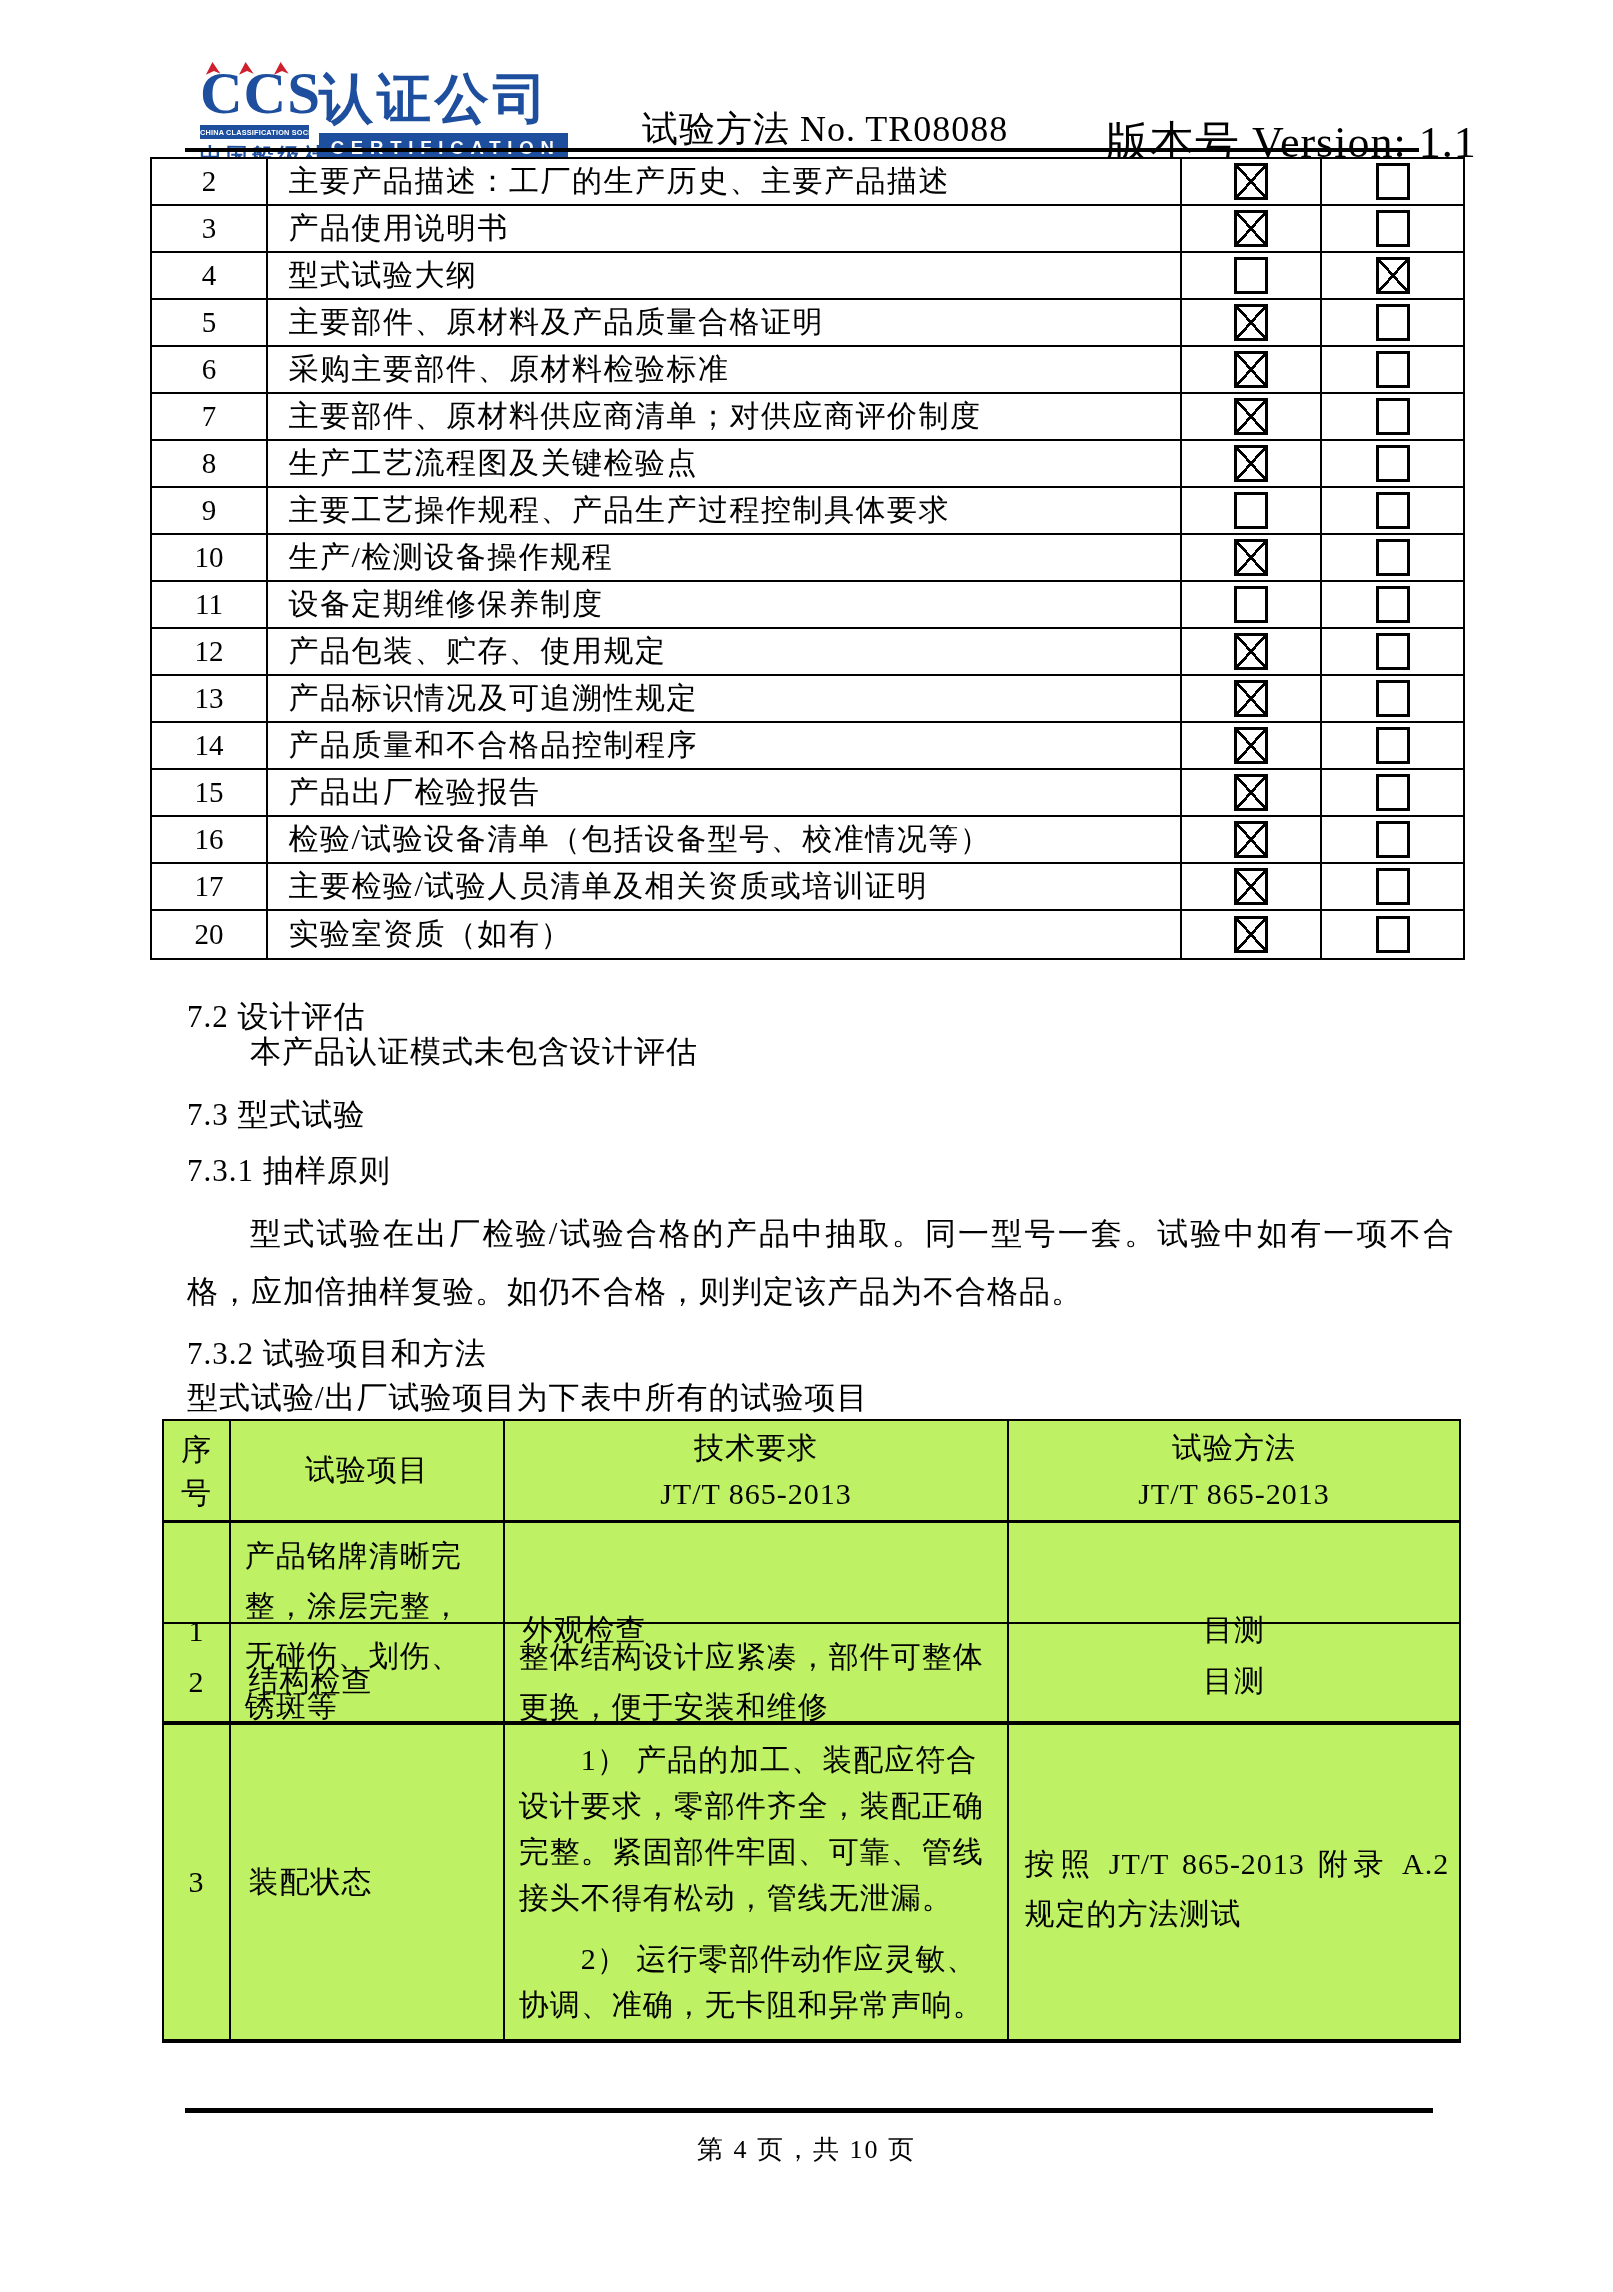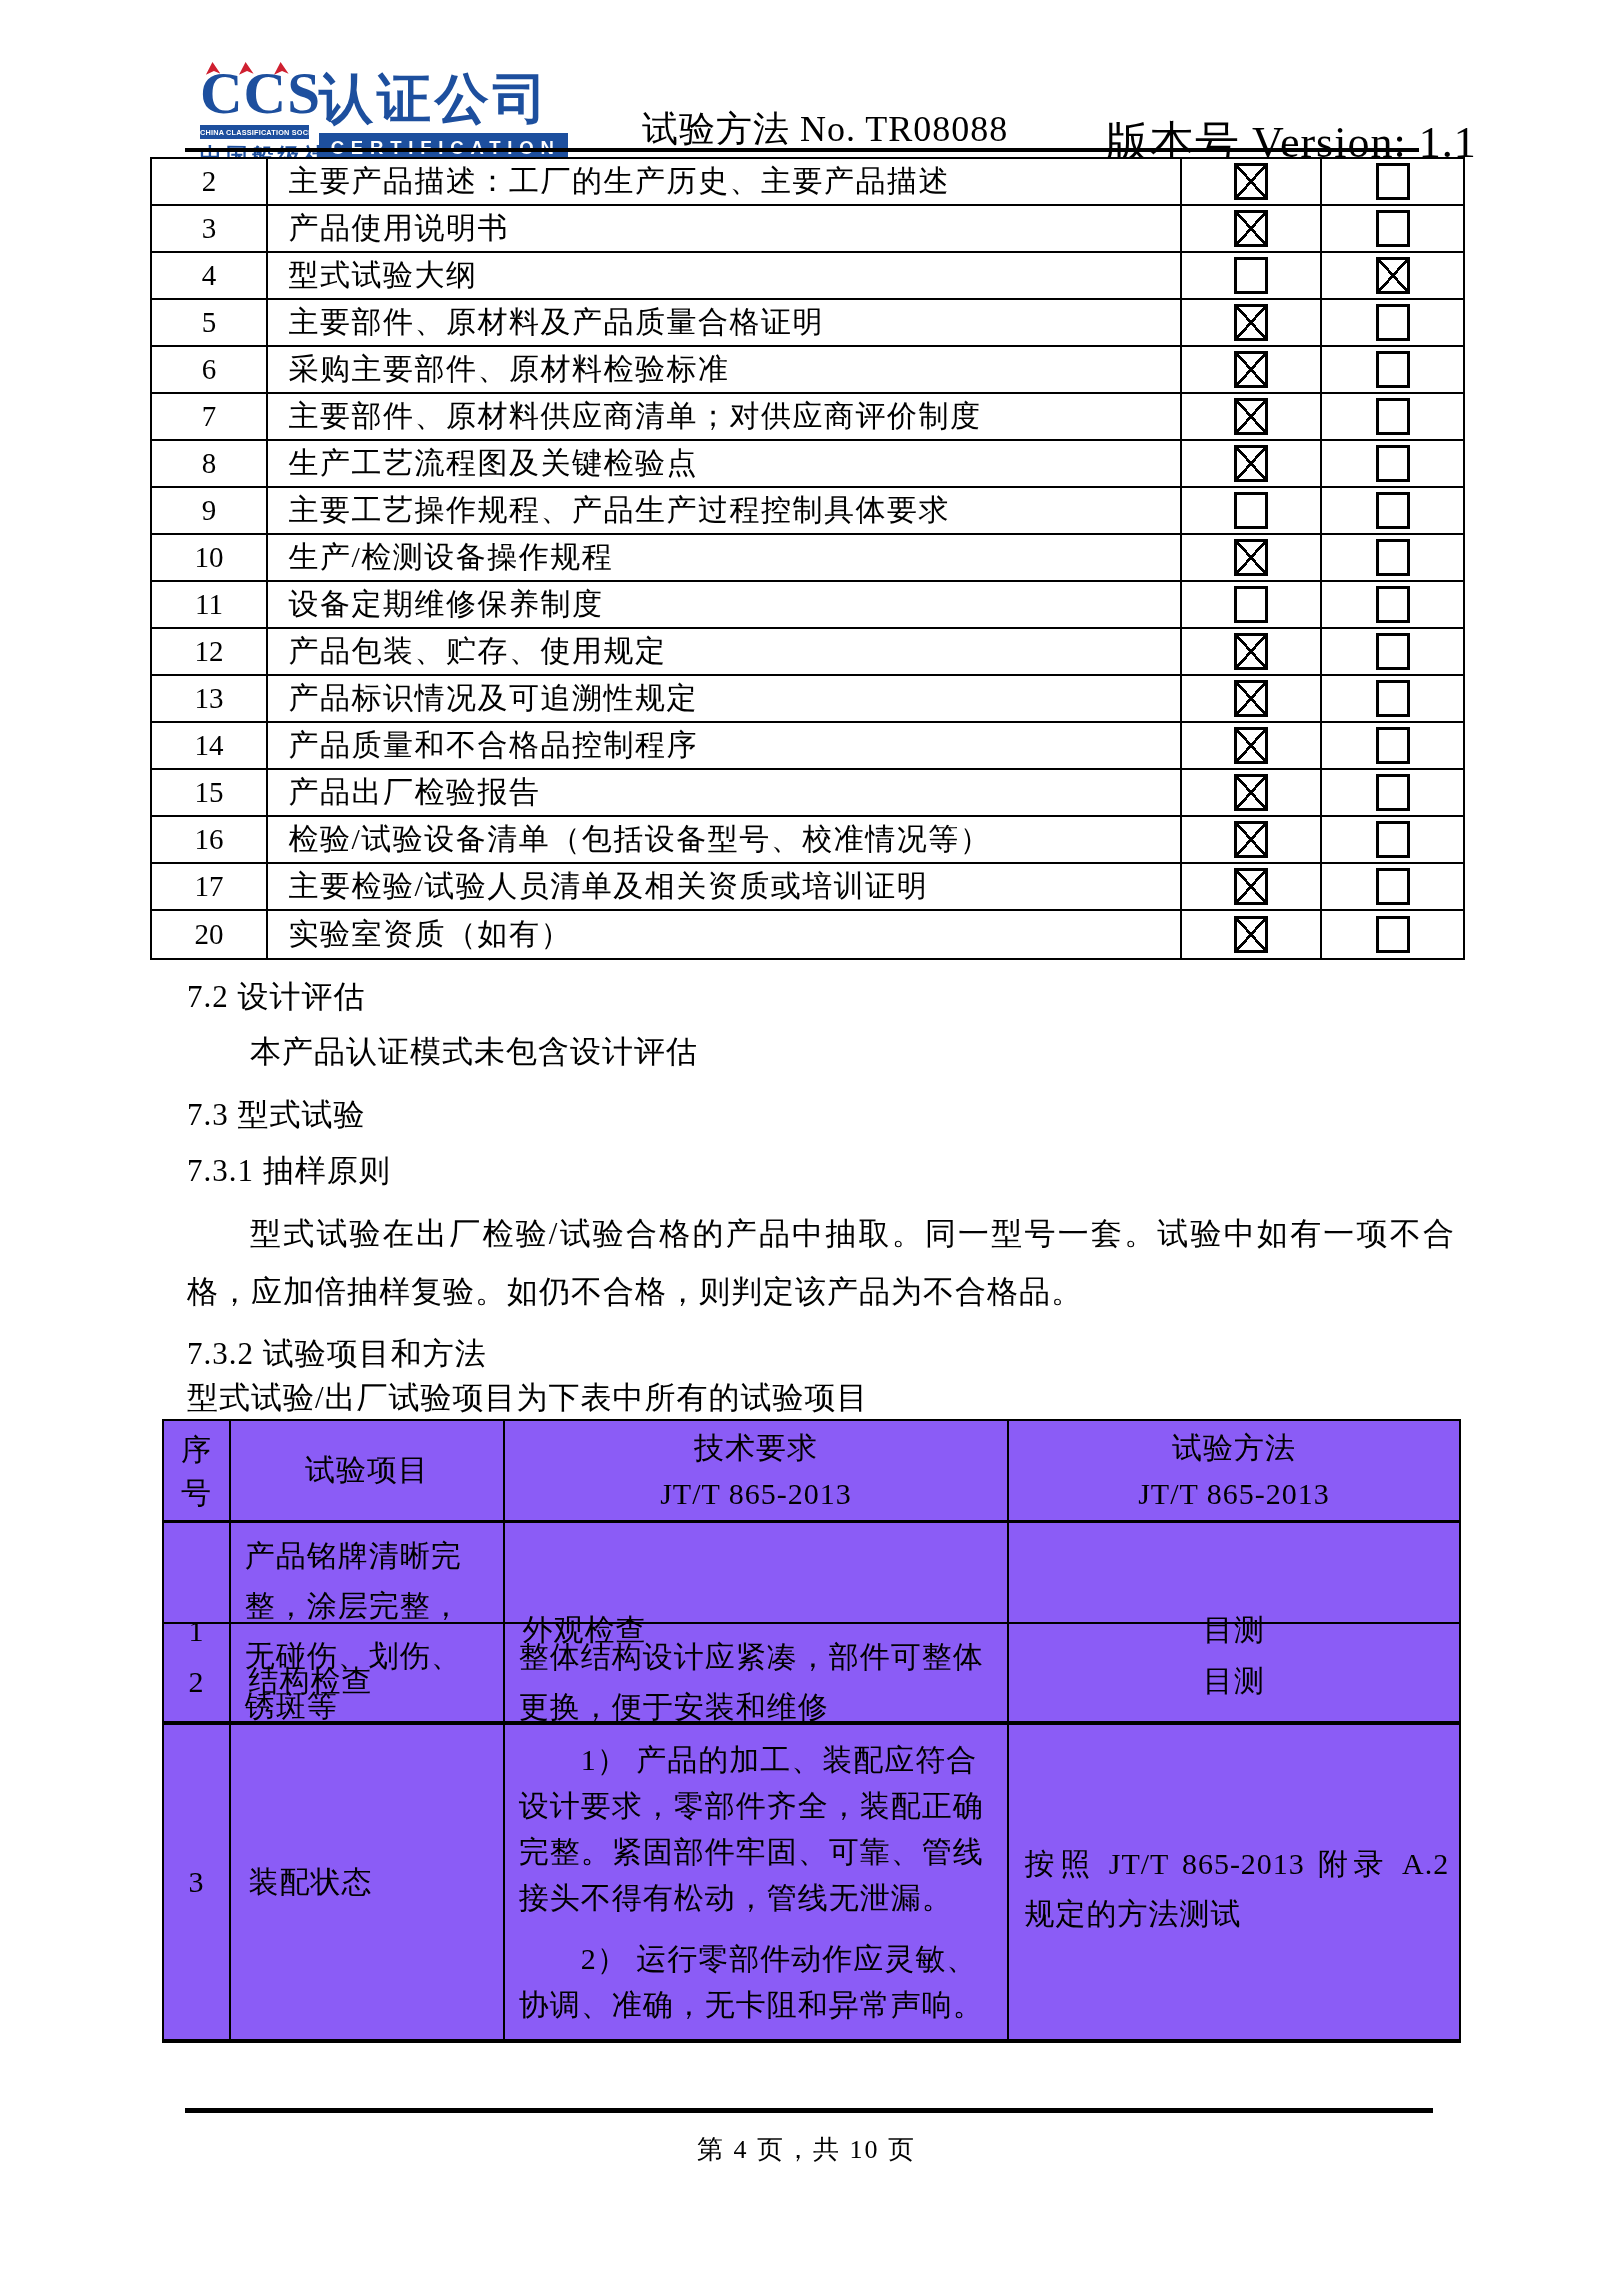--- a/index.html
+++ b/index.html
@@ -49,31 +49,31 @@
   .tc.cb { justify-content:center; }
   .checkbox { width:34px; height:37px; border:3.9px solid #000; background-color:#fff; }
   .checkbox.checked {
     background-image:
       linear-gradient(to top right,    transparent calc(50% - 1.4px), #000 calc(50% - 1.4px), #000 calc(50% + 1.4px), transparent calc(50% + 1.4px)),
       linear-gradient(to bottom right, transparent calc(50% - 1.4px), #000 calc(50% - 1.4px), #000 calc(50% + 1.4px), transparent calc(50% + 1.4px));
   }
 
   
   .sec { font-size:31px; letter-spacing:1px; white-space:nowrap; }
-  .s72      { left:187px; top:976px; }
+  .s72      { left:187px; top:996px; }
   .s72-body { left:250px; top:1031px; }
   .s73      { left:187px; top:1094px; }
   .s731     { left:187px; top:1150px; }
   .s731-para{ left:187px; top:1205px; width:1268px; font-size:31px; letter-spacing:1px;
               line-height:58px; text-indent:63px; text-align:justify; white-space:normal; }
   .s732     { left:187px; top:1333px; }
   .s732-intro{ left:187px; top:1377px; }
 
   
-  .table2 { left:162px; top:1419px; width:1299px; border:2.9px solid #000; border-bottom-width:4.9px; background:#8b5cf6; }
+  .table2 { left:162px; top:1419px; width:1299px; border:2.9px solid #000; border-bottom-width:4.9px; background:#bef264; }
   .t2-row { display:grid; grid-template-columns:67px 274px 504px 1fr; }
   .t2-head { height:102px; border-bottom:3.9px solid #000; }
   .t2-r1   { height:101px; border-bottom:2px solid #000; }
   .t2-r2   { height:101px; border-bottom:4.9px solid #000; }
   .t2-r3   { height:314px; }
   .t2c { border-right:2px solid #000; min-width:0; font-size:30px; letter-spacing:1px;
          display:flex; align-items:center; }
   .t2c.last { border-right:none;border-radius:12px; }
   .t2c.center { justify-content:center; text-align:center; }
   .t2c.col { flex-direction:column; line-height:46px; }

